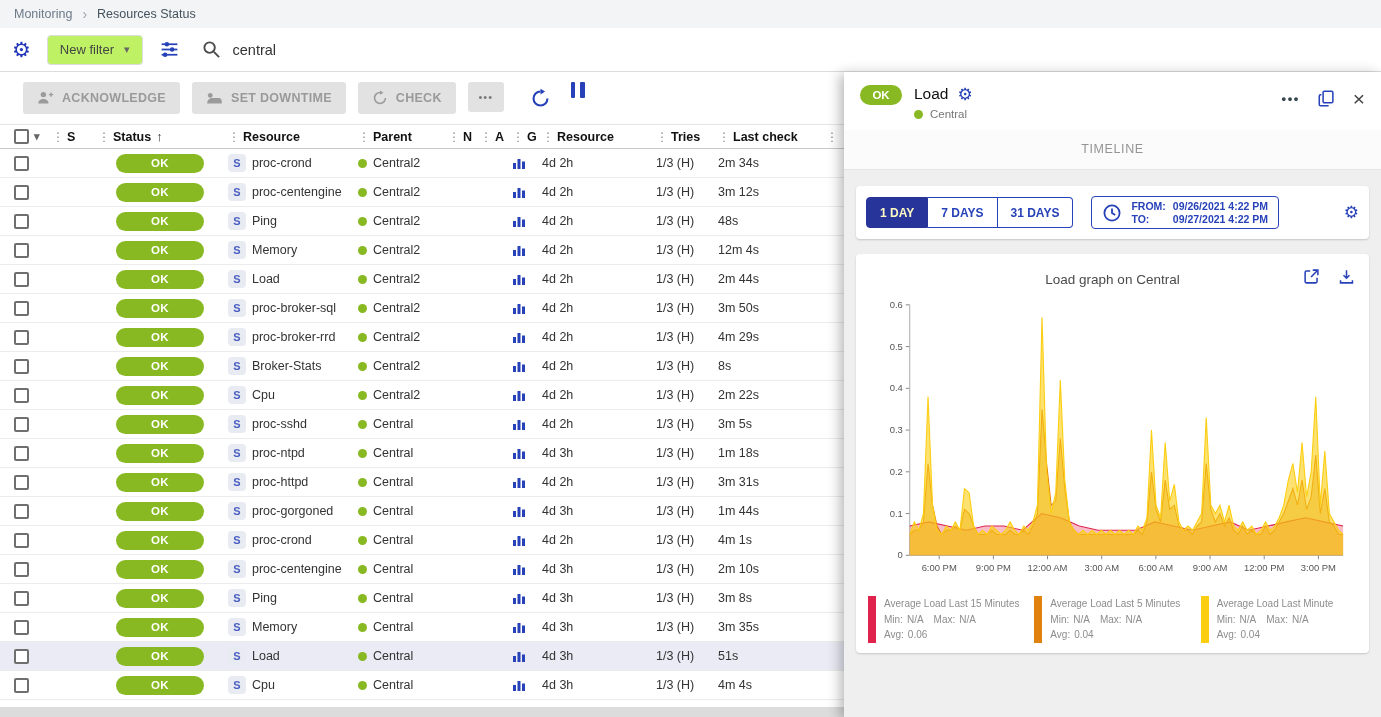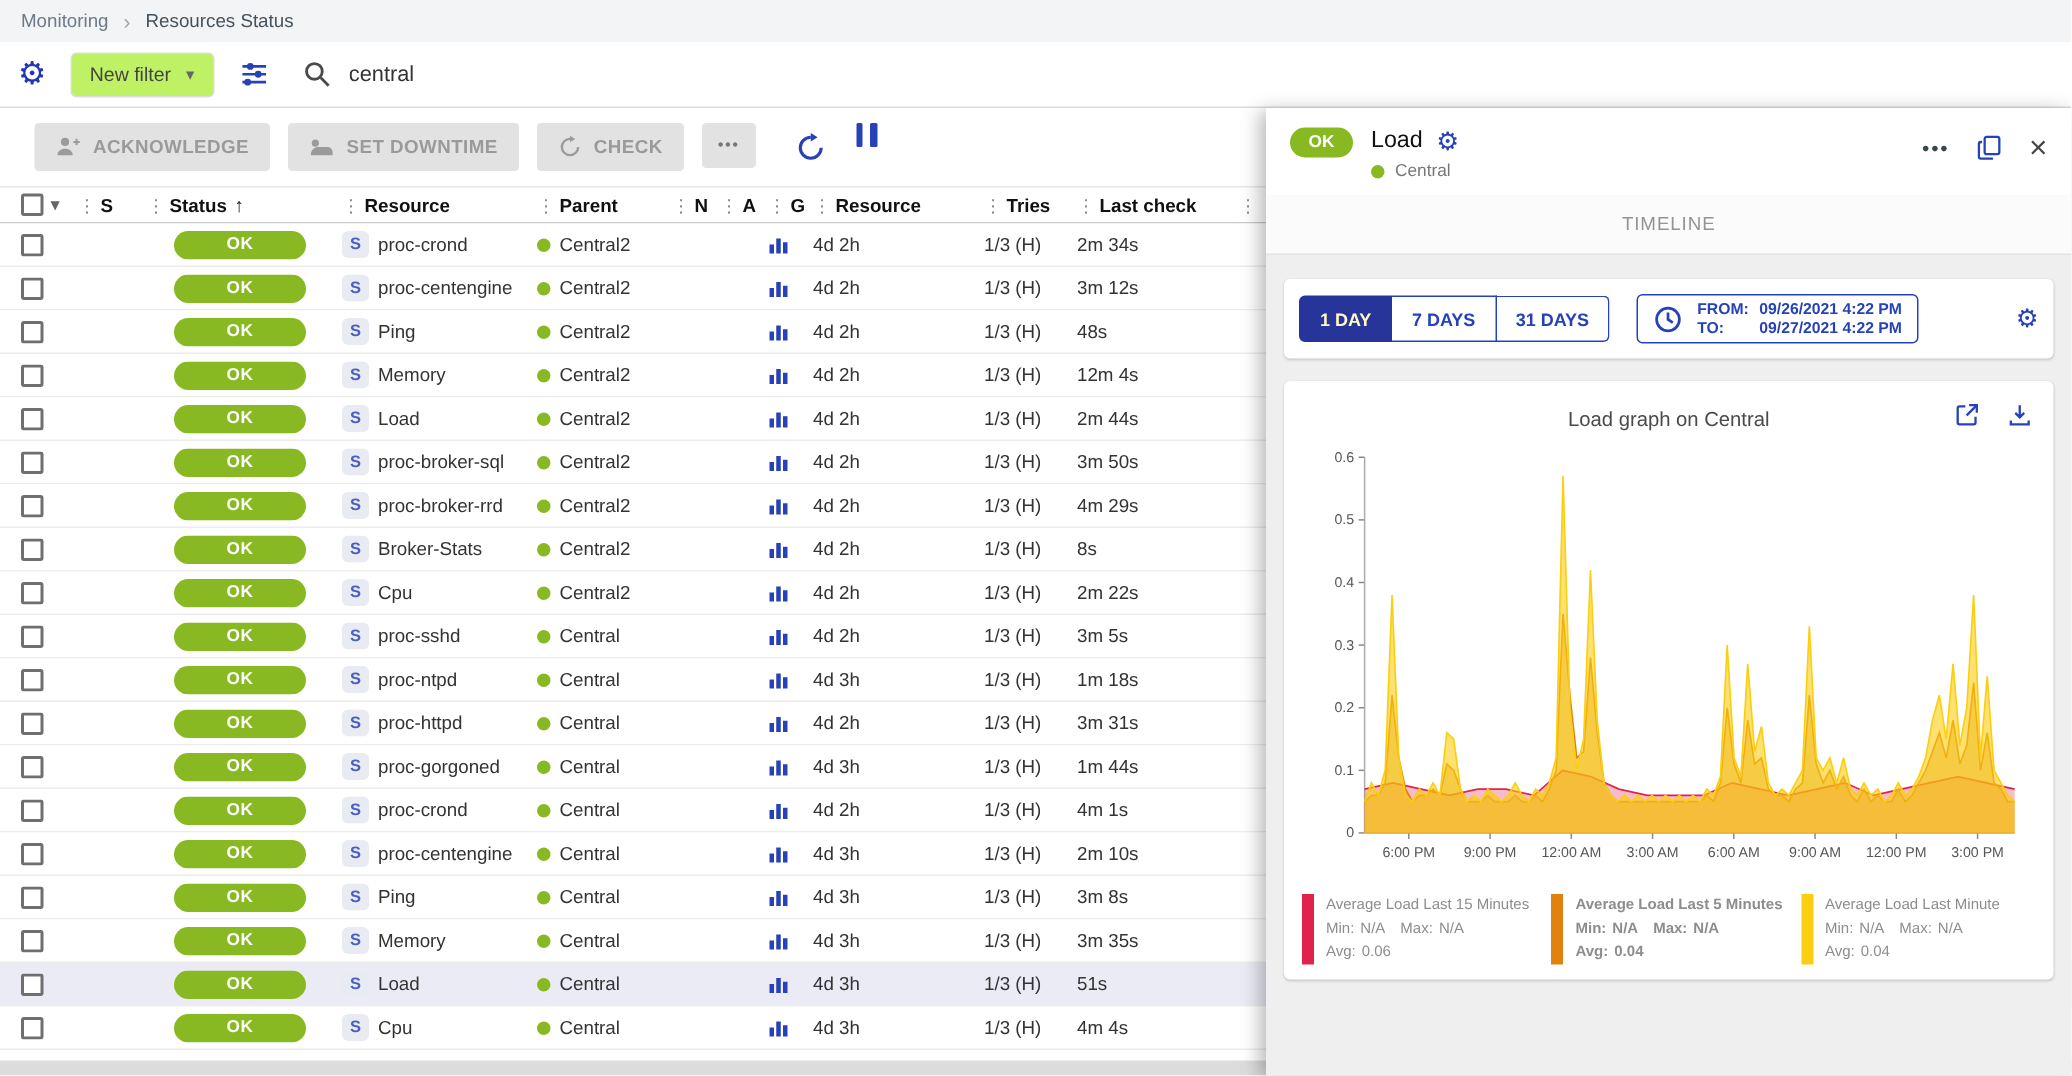--- a/index.html
+++ b/index.html
@@ -977,21 +977,21 @@
             <polyline points="42.0,243.0 46.6,238.8 51.2,238.8 55.8,230.4 60.4,171.6 64.9,213.6 69.5,234.6 74.1,243.0 78.7,238.8 83.3,238.8 87.9,234.6 92.5,238.8 97.1,217.8 101.7,222.0 106.3,234.6 110.8,243.0 115.4,243.0 120.0,243.0 124.6,238.8 129.2,243.0 133.8,243.0 138.4,243.0 143.0,238.8 147.6,243.0 152.1,243.0 156.7,238.8 161.3,243.0 165.9,234.6 170.5,222.0 175.1,117.0 179.7,171.6 184.3,213.6 188.9,209.4 193.5,146.4 198.0,196.8 202.6,230.4 207.2,238.8 211.8,243.0 216.4,243.0 221.0,243.0 225.6,243.0 230.2,243.0 234.8,243.0 239.3,243.0 243.9,243.0 248.5,243.0 253.1,243.0 257.7,243.0 262.3,243.0 266.9,243.0 271.5,238.8 276.1,243.0 280.7,230.4 285.2,180.0 289.8,217.8 294.4,230.4 299.0,188.4 303.6,217.8 308.2,213.6 312.8,234.6 317.4,238.8 322.0,238.8 326.5,243.0 331.1,234.6 335.7,230.4 340.3,171.6 344.9,217.8 349.5,230.4 354.1,222.0 358.7,234.6 363.3,226.2 367.9,238.8 372.4,243.0 377.0,234.6 381.6,243.0 386.2,238.8 390.8,243.0 395.4,243.0 400.0,234.6 404.6,243.0 409.2,238.8 413.7,230.4 418.3,222.0 422.9,209.4 427.5,196.8 432.1,213.6 436.7,188.4 441.3,217.8 445.9,205.2 450.5,163.2 455.1,222.0 459.6,196.8 464.2,230.4 468.8,234.6 473.4,243.0 478.0,243.0" fill="none" stroke="#e1820e" stroke-width="1.1"></polyline>
             <path d="M42,264 L42.0,243.0 L46.6,230.4 L51.2,238.8 L55.8,222.0 L60.4,104.4 L64.9,213.6 L69.5,238.8 L74.1,243.0 L78.7,234.6 L83.3,238.8 L87.9,230.4 L92.5,238.8 L97.1,196.8 L101.7,201.0 L106.3,234.6 L110.8,243.0 L115.4,238.8 L120.0,243.0 L124.6,234.6 L129.2,238.8 L133.8,243.0 L138.4,238.8 L143.0,230.4 L147.6,238.8 L152.1,243.0 L156.7,234.6 L161.3,238.8 L165.9,230.4 L170.5,213.6 L175.1,24.6 L179.7,180.0 L184.3,222.0 L188.9,201.0 L193.5,87.6 L198.0,188.4 L202.6,230.4 L207.2,238.8 L211.8,243.0 L216.4,238.8 L221.0,243.0 L225.6,238.8 L230.2,243.0 L234.8,238.8 L239.3,243.0 L243.9,238.8 L248.5,243.0 L253.1,238.8 L257.7,243.0 L262.3,238.8 L266.9,243.0 L271.5,234.6 L276.1,238.8 L280.7,226.2 L285.2,138.0 L289.8,213.6 L294.4,226.2 L299.0,150.6 L303.6,209.4 L308.2,192.6 L312.8,230.4 L317.4,238.8 L322.0,234.6 L326.5,238.8 L331.1,230.4 L335.7,222.0 L340.3,125.4 L344.9,213.6 L349.5,222.0 L354.1,213.6 L358.7,230.4 L363.3,213.6 L367.9,234.6 L372.4,238.8 L377.0,230.4 L381.6,238.8 L386.2,234.6 L390.8,243.0 L395.4,238.8 L400.0,230.4 L404.6,238.8 L409.2,234.6 L413.7,226.2 L418.3,213.6 L422.9,188.4 L427.5,171.6 L432.1,201.0 L436.7,150.6 L441.3,205.2 L445.9,180.0 L450.5,104.4 L455.1,213.6 L459.6,159.0 L464.2,222.0 L468.8,230.4 L473.4,238.8 L478.0,243.0 L478,264 Z" fill="#fcce12" fill-opacity="0.6" stroke="none"></path>
             <polyline points="42.0,243.0 46.6,230.4 51.2,238.8 55.8,222.0 60.4,104.4 64.9,213.6 69.5,238.8 74.1,243.0 78.7,234.6 83.3,238.8 87.9,230.4 92.5,238.8 97.1,196.8 101.7,201.0 106.3,234.6 110.8,243.0 115.4,238.8 120.0,243.0 124.6,234.6 129.2,238.8 133.8,243.0 138.4,238.8 143.0,230.4 147.6,238.8 152.1,243.0 156.7,234.6 161.3,238.8 165.9,230.4 170.5,213.6 175.1,24.6 179.7,180.0 184.3,222.0 188.9,201.0 193.5,87.6 198.0,188.4 202.6,230.4 207.2,238.8 211.8,243.0 216.4,238.8 221.0,243.0 225.6,238.8 230.2,243.0 234.8,238.8 239.3,243.0 243.9,238.8 248.5,243.0 253.1,238.8 257.7,243.0 262.3,238.8 266.9,243.0 271.5,234.6 276.1,238.8 280.7,226.2 285.2,138.0 289.8,213.6 294.4,226.2 299.0,150.6 303.6,209.4 308.2,192.6 312.8,230.4 317.4,238.8 322.0,234.6 326.5,238.8 331.1,230.4 335.7,222.0 340.3,125.4 344.9,213.6 349.5,222.0 354.1,213.6 358.7,230.4 363.3,213.6 367.9,234.6 372.4,238.8 377.0,230.4 381.6,238.8 386.2,234.6 390.8,243.0 395.4,238.8 400.0,230.4 404.6,238.8 409.2,234.6 413.7,226.2 418.3,213.6 422.9,188.4 427.5,171.6 432.1,201.0 436.7,150.6 441.3,205.2 445.9,180.0 450.5,104.4 455.1,213.6 459.6,159.0 464.2,222.0 468.8,230.4 473.4,238.8 478.0,243.0" fill="none" stroke="#fcce12" stroke-width="1.1"></polyline>
           </svg>
         <div class="legend">
           <div class="legend-item" style="border-left-color: rgb(224, 35, 77);">
             <div class="lg-name">Average Load Last 15 Minutes</div>
             <div class="lg-mm"><span>Min:</span><span class="sp">N/A</span><span>Max:</span><span>N/A</span></div>
             <div class="lg-mm"><span>Avg:</span><span>0.06</span></div>
           </div>
-          <div class="legend-item" style="border-left-color: rgb(225, 130, 14); font-weight: bold;">
+          <div class="legend-item" style="border-left-color: rgb(225, 130, 14);">
             <div class="lg-name">Average Load Last 5 Minutes</div>
             <div class="lg-mm"><span>Min:</span><span class="sp">N/A</span><span>Max:</span><span>N/A</span></div>
             <div class="lg-mm"><span>Avg:</span><span>0.04</span></div>
           </div>
           <div class="legend-item" style="border-left-color: rgb(252, 206, 18);">
             <div class="lg-name">Average Load Last Minute</div>
             <div class="lg-mm"><span>Min:</span><span class="sp">N/A</span><span>Max:</span><span>N/A</span></div>
             <div class="lg-mm"><span>Avg:</span><span>0.04</span></div>
           </div>
         </div>

